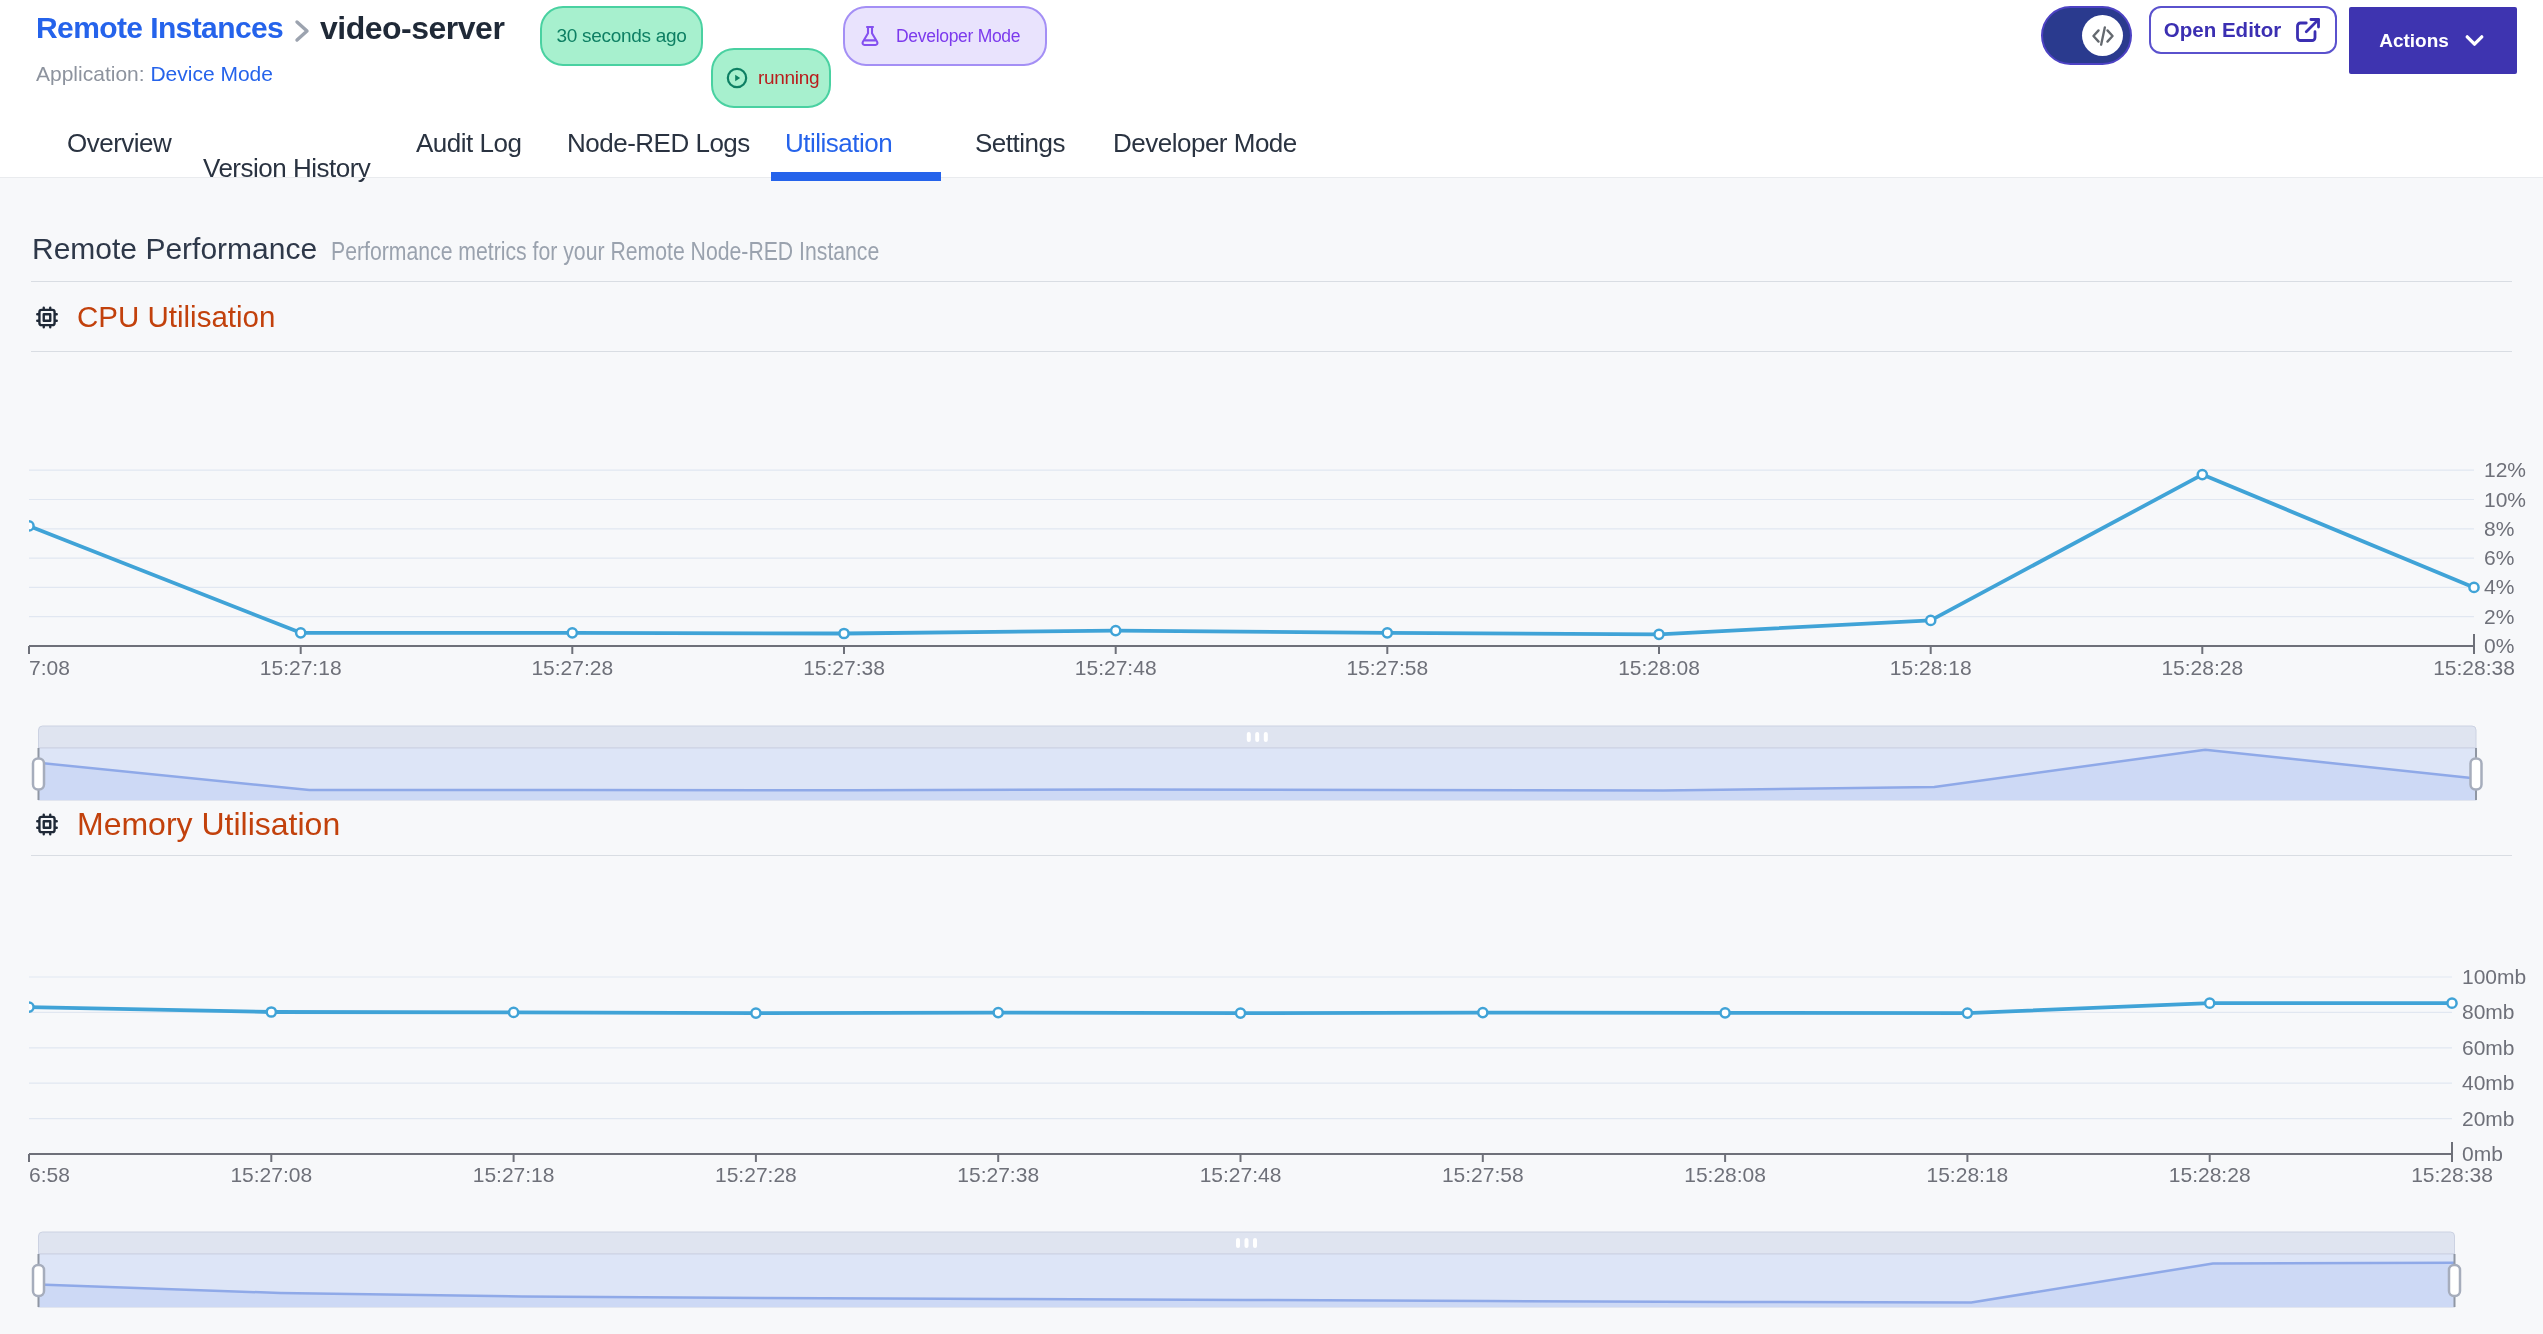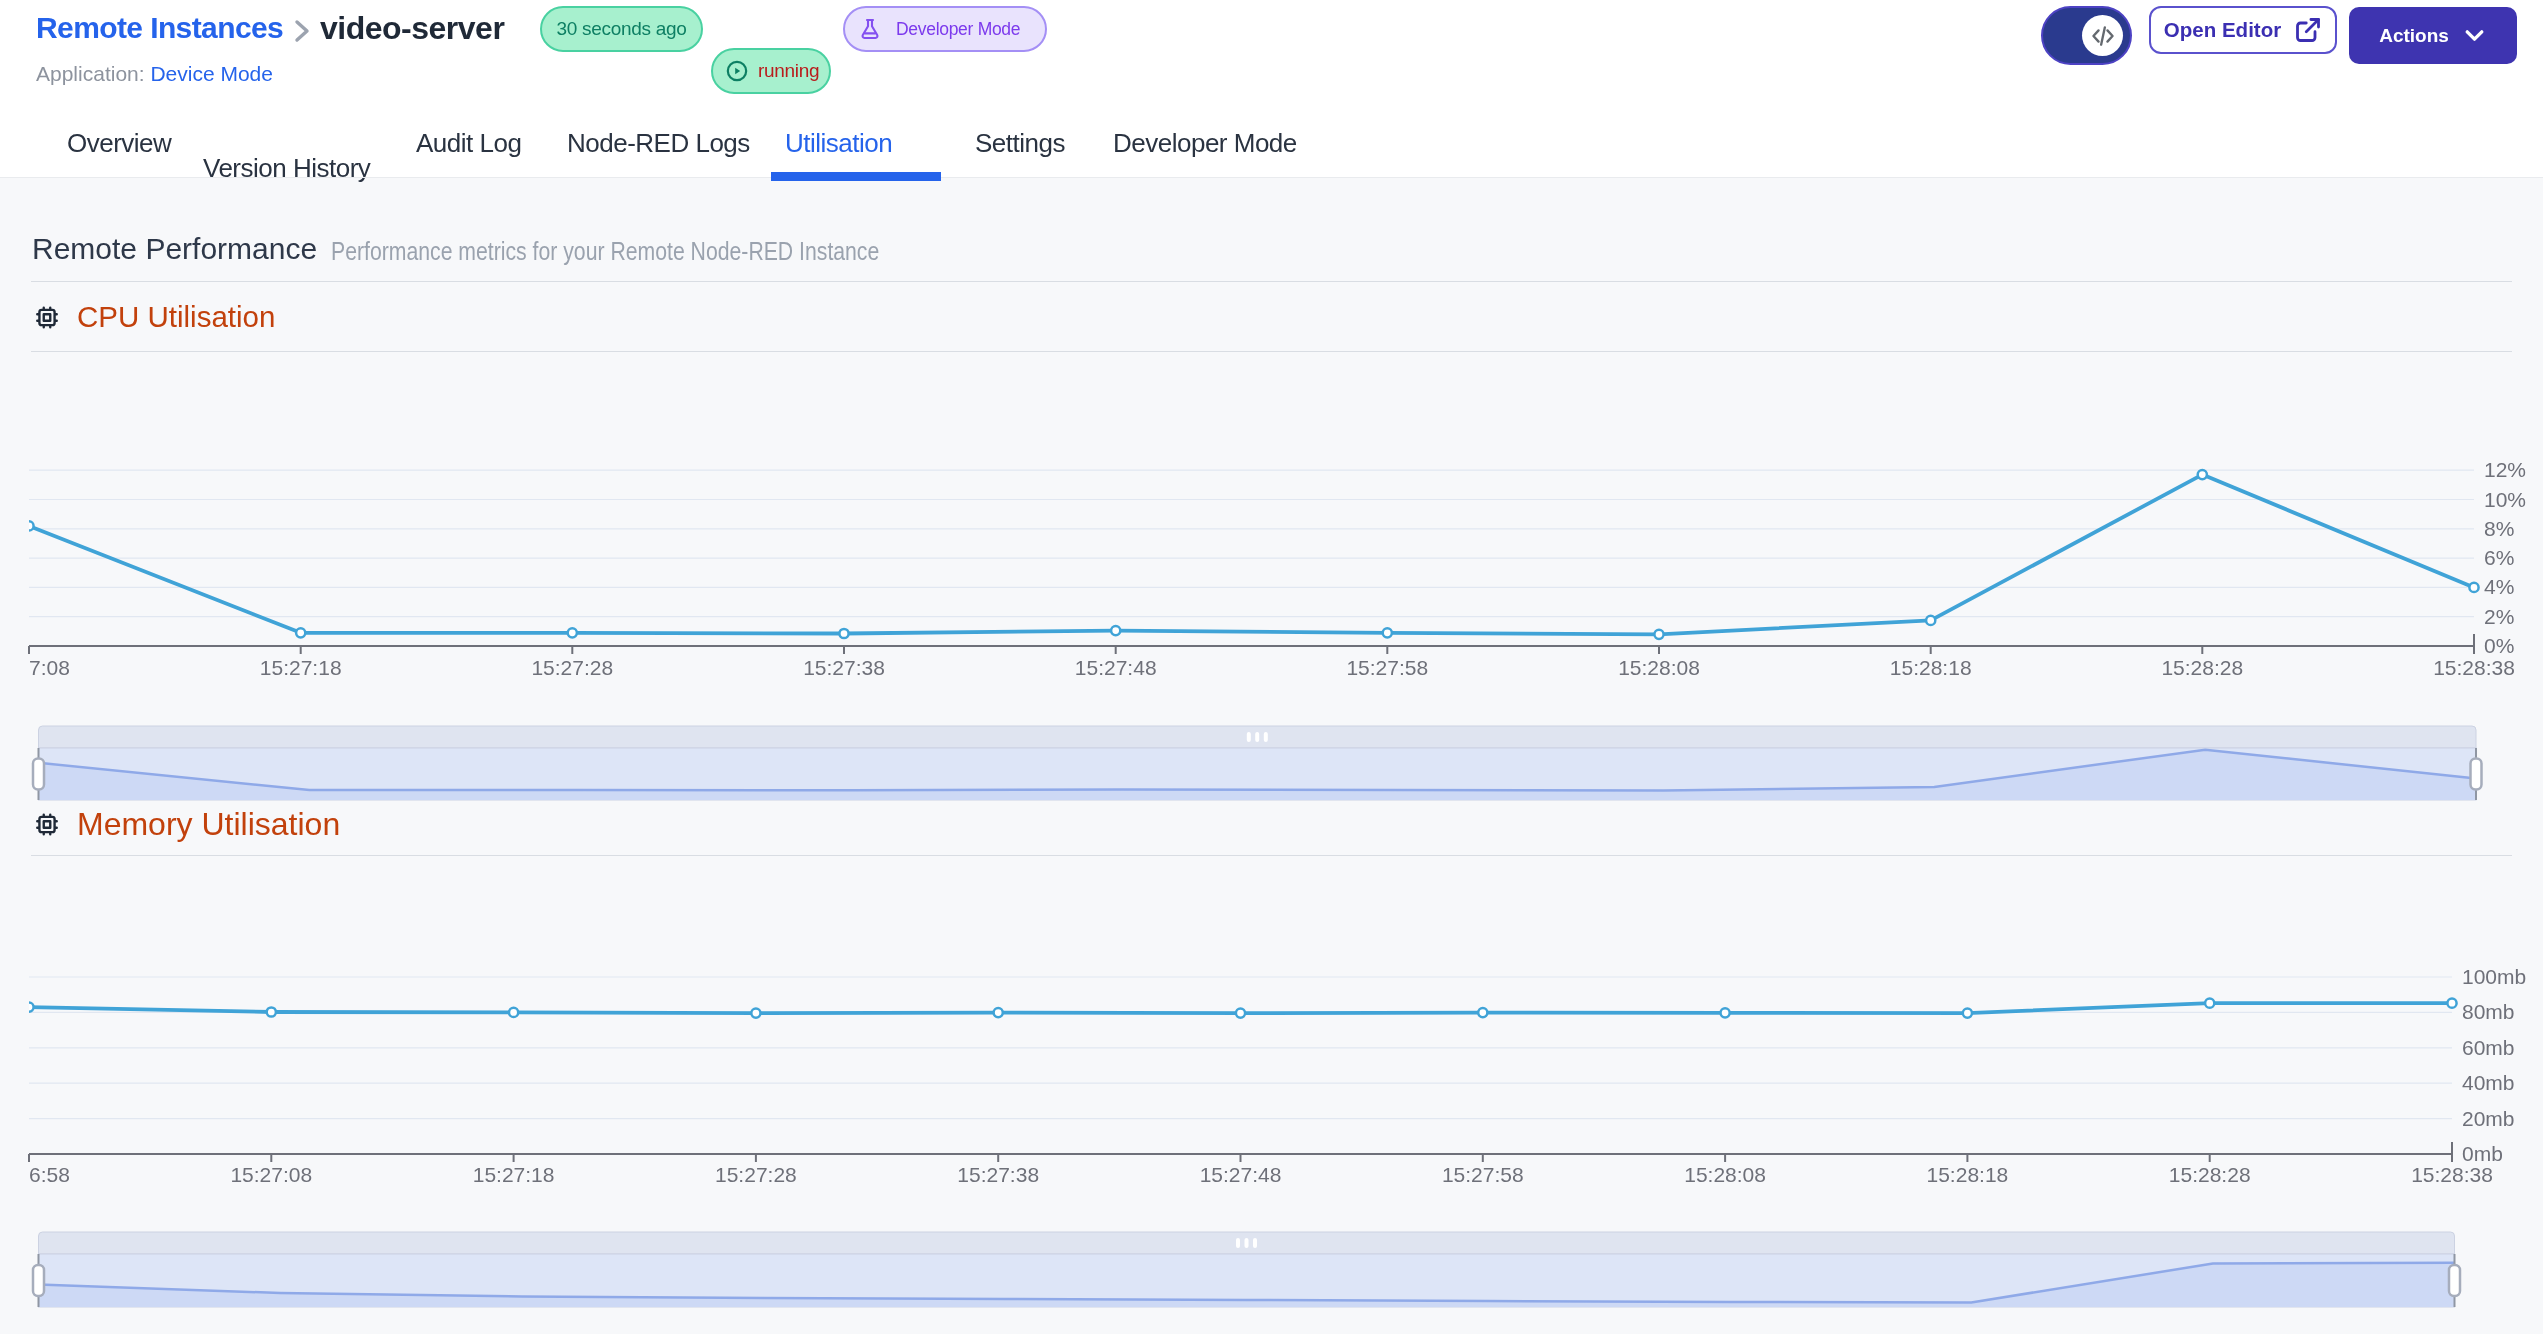--- a/index.html
+++ b/index.html
@@ -4,36 +4,36 @@
 <style>
   * { margin:0; padding:0; box-sizing:border-box; }
   html,body { width:2543px; height:1334px; overflow:hidden; background:#fff;
     font-family:"Liberation Sans", sans-serif; }
   #page { position:relative; width:2543px; height:1334px; }
   
   #header { position:absolute; left:0; top:0; width:2543px; height:178px; background:#fff; }
   .crumb { position:absolute; top:14px; white-space:nowrap; font-weight:bold; }
   #appline { position:absolute; left:36px; top:62px; font-size:21px; color:#8d939e; white-space:nowrap; }
   #appline a { color:#2563eb; text-decoration:none; }
-  .badge { position:absolute; top:6px; height:46px; border-radius:23px; display:flex; align-items:center; font-size:19px; letter-spacing:-0.3px; white-space:nowrap; }
+  .badge { position:absolute; top:6px; height:60px; border-radius:23px; display:flex; align-items:center; font-size:19px; letter-spacing:-0.3px; white-space:nowrap; }
   #b1 { left:540px; width:163px; background:#a7f0ce; border:2px solid #49d1a1; color:#0d7f63; justify-content:center; }
   #b2 { left:711px; width:120px; background:#a7f0ce; border:2px solid #49d1a1; color:#b91c1c; padding-left:13px;margin-top:42px; }
   #b2 svg { margin-right:10px; }
   #b3 { left:843px; width:204px; background:#e9e3fd; border:2px solid #a48ff5; color:#7c3aed; padding-left:13px; font-size:17.5px; }
   #b3 svg { margin-right:14px; }
   
   #toggle { position:absolute; left:2041px; top:6px; width:91px; height:59px; border-radius:30px;
     background:#2a3a8e; border:2px solid #4d42c4; }
   #toggle .knob { position:absolute; right:7px; top:7px; width:41px; height:41px; border-radius:50%; background:#fff;
     display:flex; align-items:center; justify-content:center; }
   .btn { position:absolute; display:flex; align-items:center; justify-content:center; font-weight:bold; white-space:nowrap; }
   #openEditor { left:2149px; top:6px; width:188px; height:48px; border-radius:12px; background:#fff;
     border:2px solid #5a51cd; color:#3b2fb2; font-size:20.5px; }
   #openEditor svg { margin-left:13px; }
-  #actions { left:2349px; top:7px; width:168px; height:57px; border-radius:10px; background:#3e34b0; color:#fff; font-size:19px; }
+  #actions { left:2349px; top:7px; width:168px; height:67px; border-radius:2px; background:#3e34b0; color:#fff; font-size:19px; }
   #actions svg { margin-left:13px; }
   
   .tab { position:absolute; top:128px; font-size:26px; letter-spacing:-0.5px; color:#2a3341; white-space:nowrap; }
   .tab.active { color:#2563eb; }
   #tabunderline { position:absolute; left:771px; top:172px; width:170px; height:9px; background:#2563eb; z-index:3; }
   #tabline { position:absolute; left:0; top:177px; width:2543px; height:1px; background:#e9ebee; }
   
   #main { position:absolute; left:0; top:178px; width:2543px; height:1156px; background:#f7f8fa; }
   #rptitle { position:absolute; left:32px; top:232px; font-size:30px; color:#2e3849; font-weight:500; white-space:nowrap; }
   #rpsub { position:absolute; left:331px; top:236px; font-size:26px; color:#9aa2ae; white-space:nowrap;

